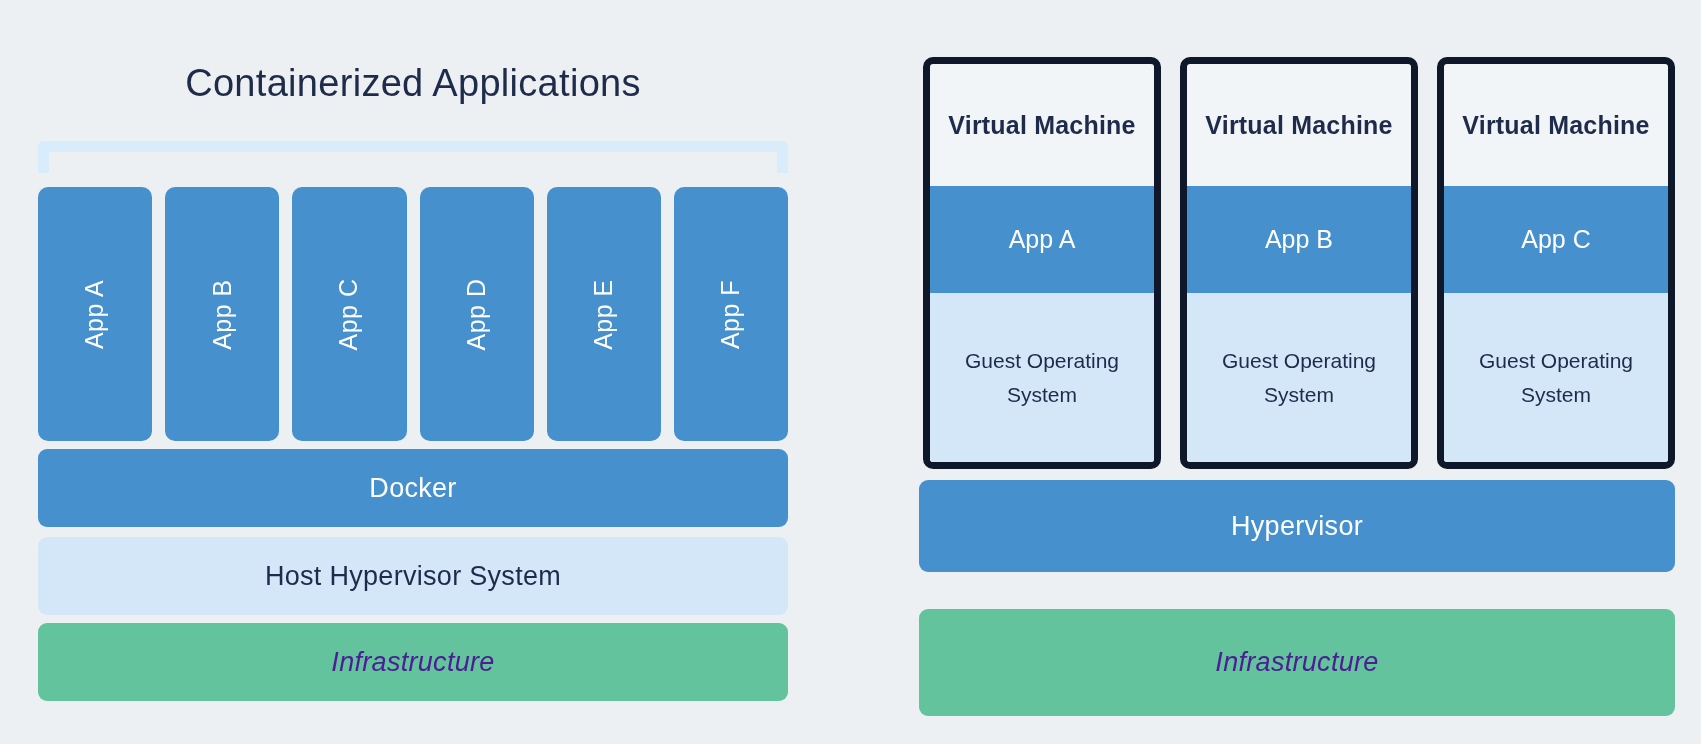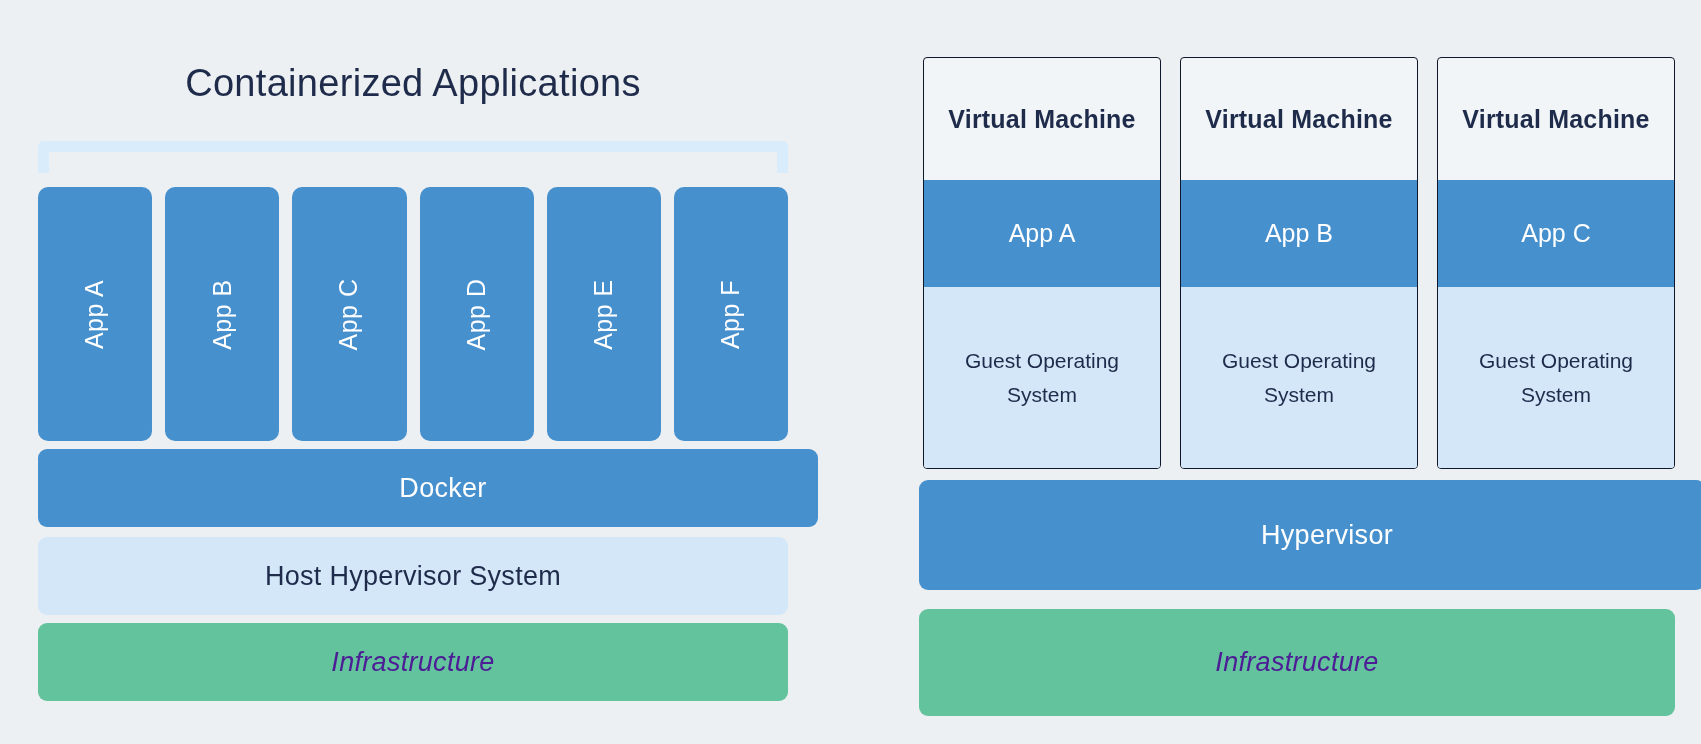--- a/index.html
+++ b/index.html
@@ -67,21 +67,21 @@
     position: absolute;
     left: 0;
     width: 750px;
     border-radius: 9px;
     display: flex;
     align-items: center;
     justify-content: center;
     font-size: 27px;
     letter-spacing: 0.3px;
   }
-  .layer.blue  { background: #4790ce; color: #ffffff; padding-left: 30px; }
+  .layer.blue  { background: #4790ce; color: #ffffff; }
   .layer.lightblue { background: #d3e7f8; color: #1e2b4a; font-weight: 500; }
   .layer.green { background: #63c39c; color: #4c1d95; font-style: italic; }
 
   .left-docker { top: 449px; height: 78px; }
   .left-host   { top: 537px; height: 78px; }
   .left-infra  { top: 623px; height: 78px; }
 
   
   .right-panel {
     position: absolute;
@@ -90,22 +90,22 @@
   }
   .vm-row {
     position: absolute;
     top: 57px; left: 4px;
     width: 752px; height: 412px;
     display: flex;
     gap: 19px;
   }
   .vm-box {
     flex: 1;
-    border: 1px solid #0f172a;
-    border-radius: 4px;
+    border: 7px solid #0f172a;
+    border-radius: 10px;
     background: #f2f5f7;
     overflow: hidden;
     display: flex;
     flex-direction: column;
     box-sizing: border-box;
   }
   .vm-title {
     height: 122px;
     flex: none;
     display: flex;
@@ -132,21 +132,21 @@
     display: flex;
     align-items: center;
     justify-content: center;
     text-align: center;
     color: #1e2b4a;
     font-size: 21px;
     font-weight: 500;
     line-height: 1.6;
     padding: 0 28px;
   }
-  .right-hypervisor { top: 480px; height: 110px; width: 756px; }
+  .right-hypervisor { top: 480px; height: 92px; width: 756px; }
   .right-infra      { top: 609px; height: 107px; width: 756px; }
 </style>
 </head>
 <body>
 
 <div class="canvas">
 
   <div class="left-panel">
 
     <div class="diagram-title">Containerized Applications</div>

